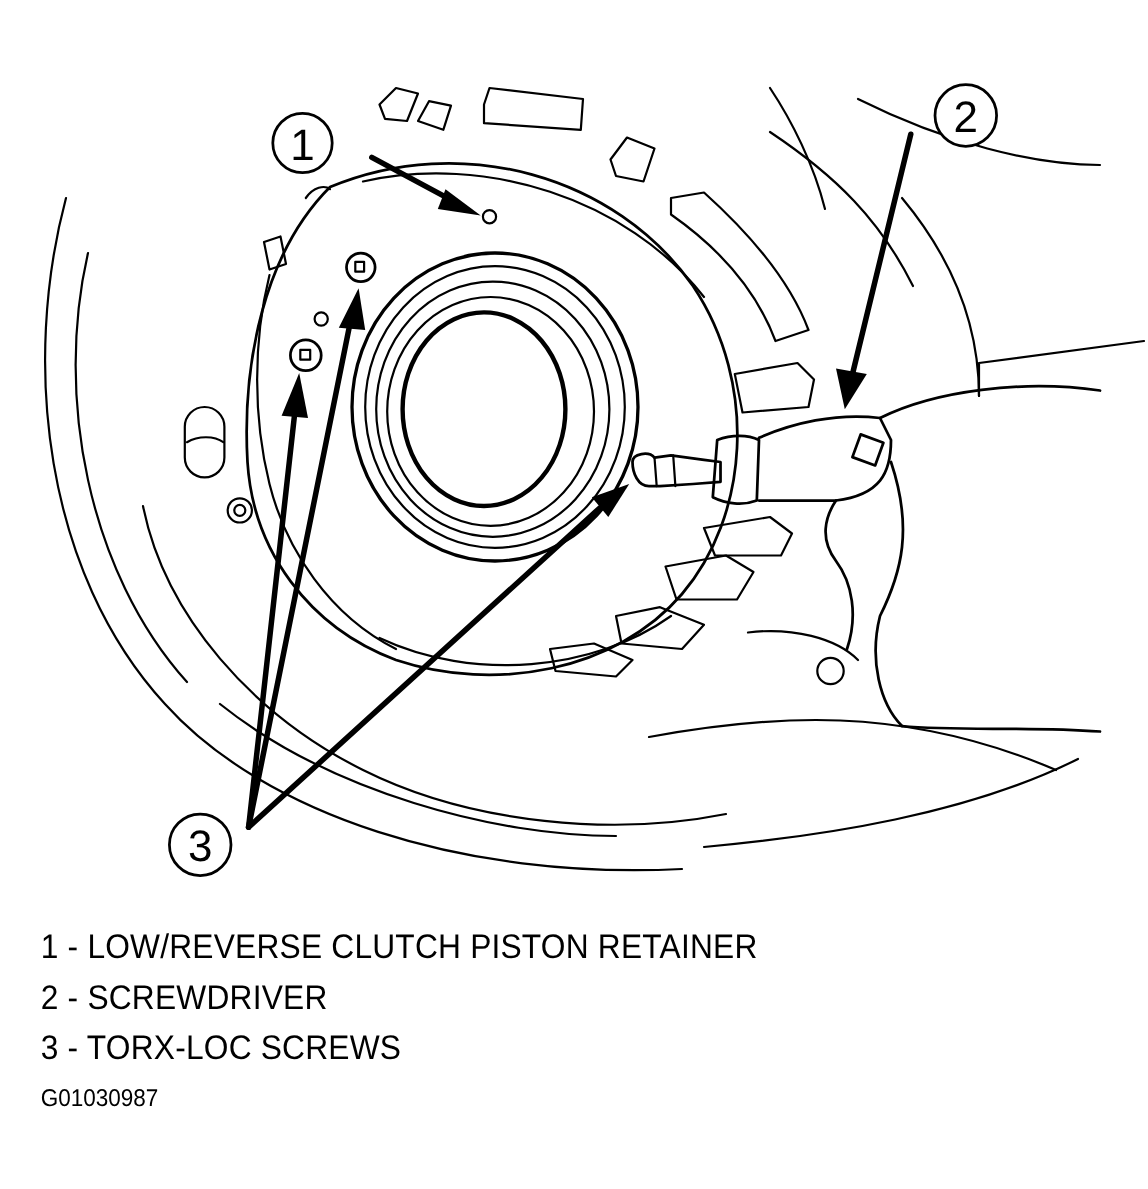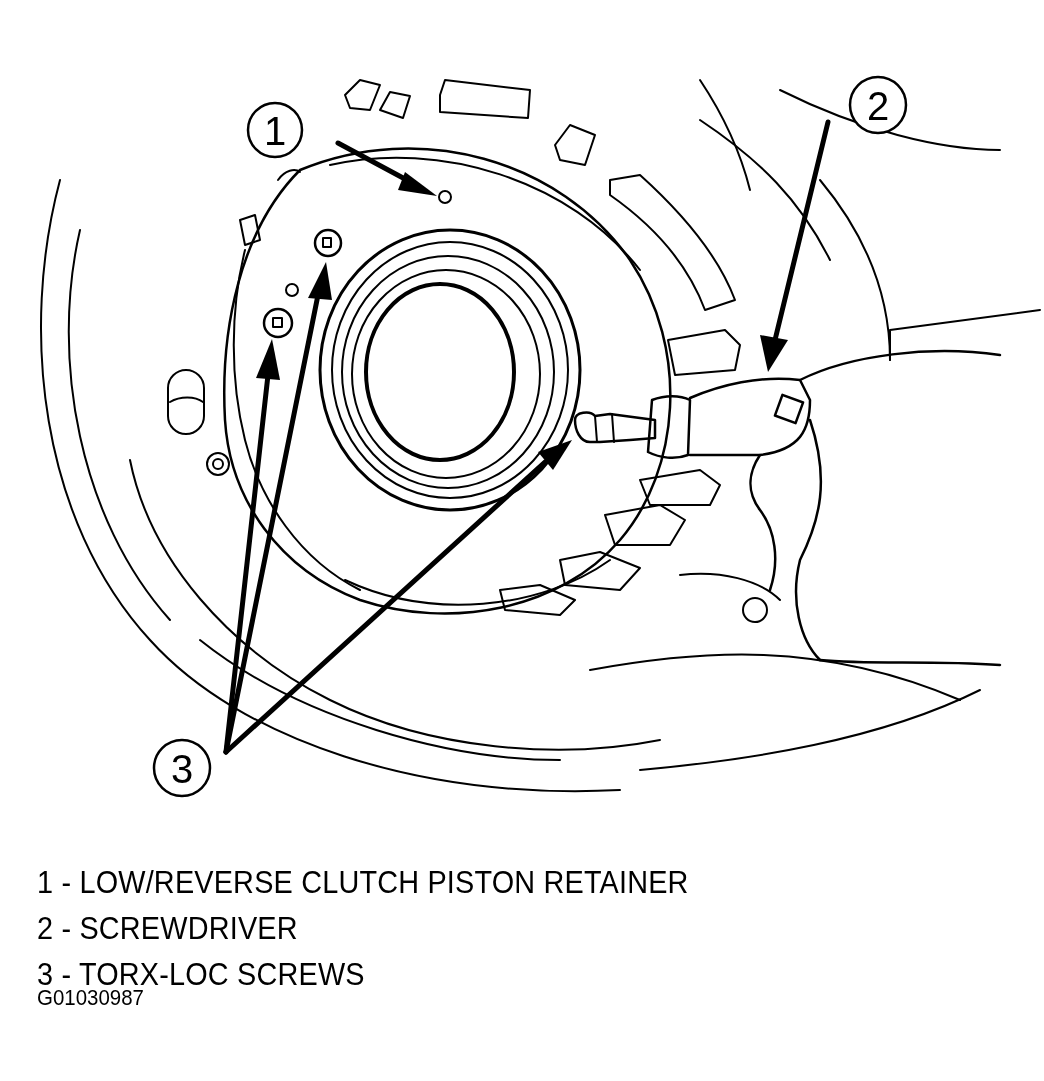--- a/index.html
+++ b/index.html
@@ -1,19 +1,19 @@
 <!DOCTYPE html>
 <html><head>
   <meta charset="utf-8">
   <style>
     html, body { margin: 0; padding: 0; background: #ffffff; }
     body { width: 1044px; height: 1081px; position: relative; overflow: hidden; font-family: "Liberation Sans", sans-serif; color: #000; }
     #figure { position: absolute; left: 0; top: 0; width: 1044px; height: 830px; }
     .callout-num { font-family: "Liberation Sans", sans-serif; font-size: 40px; fill: #000; }
-    #legend { position: absolute; left: 37px; top: 860px; }
+    #legend { position: absolute; left: 37px; top: 838px; }
     .legend-row { font-size: 31px; line-height: 46px; letter-spacing: 0.2px; transform: scaleX(0.93); transform-origin: left center; white-space: nowrap; }
     #figure-id { position: absolute; left: 37px; top: 985px; font-size: 22px; transform: scaleX(0.93); transform-origin: left center; }
   </style>
 </head>
 <body>
 
 <svg id="figure" viewBox="0 0 1044 830" xmlns="http://www.w3.org/2000/svg" fill="none" stroke="#000" stroke-linecap="round" stroke-linejoin="round">
 
   <g stroke-width="2">
     <path d="M60 180 C 20 330, 40 520, 150 640 C 240 740, 420 800, 620 790"></path>

